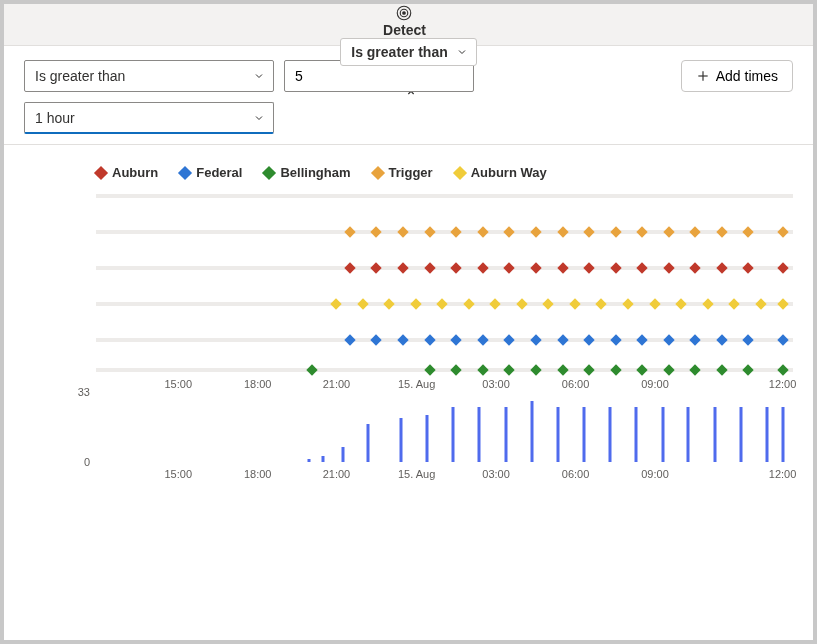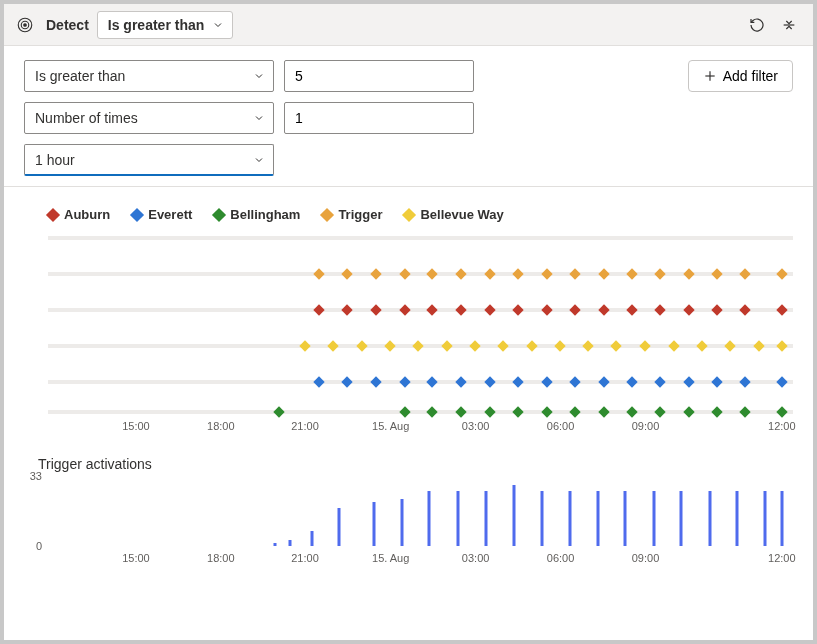--- a/index.html
+++ b/index.html
@@ -1,33 +1,33 @@
 <!DOCTYPE html>
 <html><head>
 <meta charset="utf-8">
 <style>
 * { box-sizing: border-box; margin: 0; padding: 0; }
 body { font-family: "Segoe UI", Arial, sans-serif; font-size: 14px; color: #323130; background: #fff; }
 .frame { width: 817px; height: 644px; border: 4px solid #c8c8c8; position: relative; background: #fff; }
-.toolbar { height: 42px; background: #f3f2f1; border-bottom: 1px solid #e1dfdd; display: flex; align-items: center; padding: 0 10px; }
+.toolbar { height: 42px; background: #f3f2f1; border-bottom: 1px solid #e1dfdd; display: flex; align-items: center; padding: 0 10px; flex-direction: column; }
 .tb-icon { width: 22px; height: 22px; display: flex; align-items: center; justify-content: center; margin-right: 10px; }
 .tb-label { font-weight: 600; margin-right: 8px; }
 .tb-dropdown { border: 1px solid #c8c6c4; background: #fff; border-radius: 3px; padding: 5px 28px 5px 10px; position: relative; cursor: pointer; font-weight: 600; }
 .tb-dropdown .chev { position: absolute; right: 8px; top: 50%; transform: translateY(-50%); }
 .tb-spacer { flex: 1; }
 .tb-btn { width: 28px; height: 28px; display: flex; align-items: center; justify-content: center; cursor: pointer; margin-left: 4px; }
 .config { padding: 14px 20px 0 20px; display: flex; flex-direction: column; gap: 10px; }
 .row { display: flex; align-items: center; gap: 10px; }
 .select { width: 250px; height: 32px; border: 1px solid #8a8886; border-radius: 2px; background: #fff; display: flex; align-items: center; padding: 0 10px; position: relative; cursor: pointer; }
 .select.accent { border-bottom: 2px solid #0f6cbd; }
 .select .chev { position: absolute; right: 8px; top: 50%; transform: translateY(-50%); }
 .input { width: 190px; height: 32px; border: 1px solid #8a8886; border-radius: 2px; padding: 0 10px; font-size: 14px; font-family: inherit; }
 .addfilter { border: 1px solid #c8c6c4; border-radius: 4px; background: #fff; padding: 7px 14px; display: flex; align-items: center; gap: 6px; cursor: pointer; font-size: 14px; }
 .divider { height: 1px; background: #e1dfdd; margin-top: 10px; }
-.chart-area { padding: 14px 20px 0 20px; }
+.chart-area { padding: 14px 20px 0 20px; margin-left: 48px; }
 .legend { display: flex; align-items: center; gap: 22px; margin: 6px 0 12px 24px; }
 .legend-item { display: flex; align-items: center; gap: 6px; font-weight: 600; font-size: 13px; }
 .diamond { width: 10px; height: 10px; transform: rotate(45deg); }
 .plot1 { position: relative; height: 200px; margin-left: 24px; }
 .gridline { position: absolute; left: 0; right: 0; height: 4px; background: #edebe9; }
 .points-layer { position: absolute; left: 0; right: 0; top: 0; bottom: 20px; }
 .pt { position: absolute; width: 8px; height: 8px; transform: translate(-50%, -50%) rotate(45deg); }
 .xticks { position: absolute; left: 0; right: 0; bottom: 0; height: 14px; font-size: 11px; color: #605e5c; }
 .xt { position: absolute; transform: translateX(-50%); }
 .section-title { font-size: 14px; margin: 22px 0 4px 14px; }
@@ -86,33 +86,22 @@
       </div>
       <input class="input" value="5" style="">
       <div style="flex:1"></div>
       <button class="addfilter">
         <span>
             <svg width="14" height="14" viewBox="0 0 24 24" fill="none" stroke="#323130" stroke-width="2">
               <line x1="12" y1="4" x2="12" y2="20"></line>
               <line x1="4" y1="12" x2="20" y2="12"></line>
             </svg>
           </span>
-        <span>Add filter</span>
+        <span>Add times</span>
       </button>
-    </div>
-    <div class="row">
-      <div class="select">
-        <span>Number of times</span>
-        <span class="chev">
-            <svg width="12" height="12" viewBox="0 0 24 24" fill="none" stroke="#323130" stroke-width="2">
-              <polyline points="6 9 12 15 18 9"></polyline>
-            </svg>
-          </span>
-      </div>
-      <input class="input" value="1" style="">
     </div>
     <div class="row">
       <div class="select accent">
         <span>1 hour</span>
         <span class="chev">
             <svg width="12" height="12" viewBox="0 0 24 24" fill="none" stroke="#323130" stroke-width="2">
               <polyline points="6 9 12 15 18 9"></polyline>
             </svg>
           </span>
       </div>
@@ -122,33 +111,33 @@
   <div class="divider"></div>
 
   <div class="chart-area">
     <div class="legend">
         <div class="legend-item">
           <span class="diamond" style="background:#c0392b"></span>
           <span>Auburn</span>
         </div>
         <div class="legend-item">
           <span class="diamond" style="background:#2e75d4"></span>
-          <span>Everett</span>
+          <span>Federal</span>
         </div>
         <div class="legend-item">
           <span class="diamond" style="background:#2e8b2e"></span>
           <span>Bellingham</span>
         </div>
         <div class="legend-item">
           <span class="diamond" style="background:#e8a33d"></span>
           <span>Trigger</span>
         </div>
         <div class="legend-item">
           <span class="diamond" style="background:#f0cc3a"></span>
-          <span>Bellevue Way</span>
+          <span>Auburn Way</span>
         </div>
       </div>
     <div class="plot1">
       <div id="grid1">
           <div class="gridline" style="top: 1.6px;"></div>
           <div class="gridline" style="top: 37.6px;"></div>
           <div class="gridline" style="top: 73.6px;"></div>
           <div class="gridline" style="top: 109.6px;"></div>
           <div class="gridline" style="top: 145.6px;"></div>
           <div class="gridline" style="top: 176.2px;"></div>
@@ -244,21 +233,20 @@
           <div class="xt" style="left: 23.2%;">18:00</div>
           <div class="xt" style="left: 34.5%;">21:00</div>
           <div class="xt" style="left: 46%;">15. Aug</div>
           <div class="xt" style="left: 57.4%;">03:00</div>
           <div class="xt" style="left: 68.8%;">06:00</div>
           <div class="xt" style="left: 80.2%;">09:00</div>
           <div class="xt" style="left: 98.5%;">12:00</div>
         </div>
     </div>
 
-    <div class="section-title">Trigger activations</div>
     <div class="plot2">
       <div id="yt2">
           <div class="yt" style="top: 70px;">0</div>
           <div class="yt" style="top: 0px;">33</div>
         </div>
       <div id="bars2">
           <div class="bar" style="left: 30.5%; height: 2.91667px;"></div>
           <div class="bar" style="left: 32.5%; height: 5.83333px;"></div>
           <div class="bar" style="left: 35.5%; height: 14.5833px;"></div>
           <div class="bar" style="left: 39%; height: 37.9167px;"></div>

